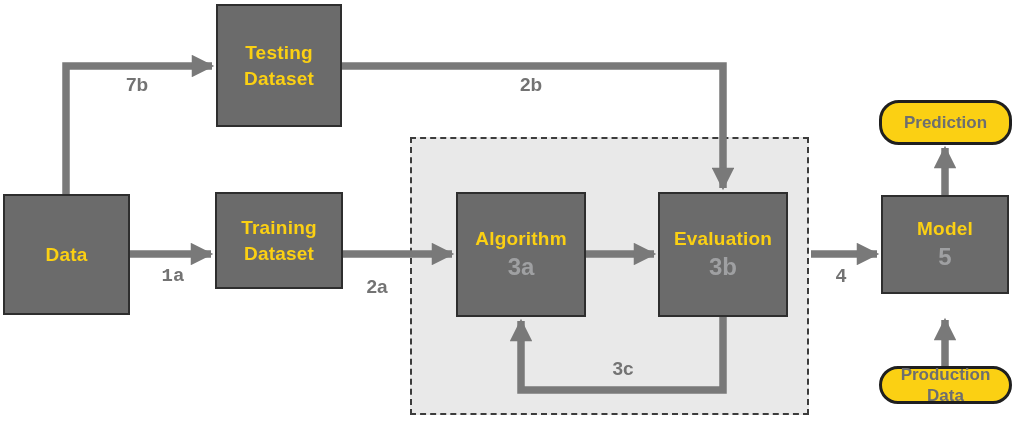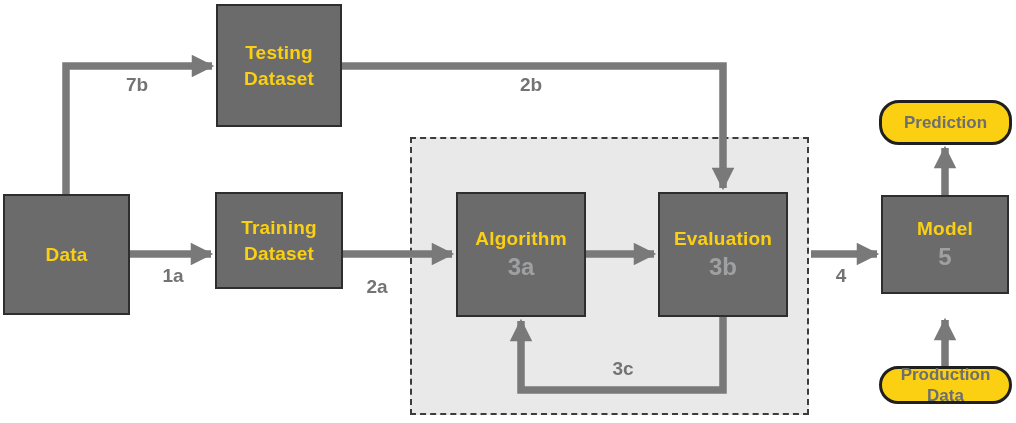--- a/index.html
+++ b/index.html
@@ -95,19 +95,19 @@
   <div class="terminal" style="left:879px;top:100px;width:133px;height:45px;">
     <span>Prediction</span>
   </div>
 
   <div class="terminal" style="left:879px;top:366px;width:133px;height:38px;">
     <span>Production</span>
     <span>Data</span>
   </div>
 
   <div class="edge-label" style="left:137px;top:74px;">7b</div>
-  <div class="edge-label" style="left:173px;top:265px;">1a</div>
+  <div class="edge-label" style="left:173px;top:265px;font-family:Liberation Mono, monospace;">1a</div>
   <div class="edge-label" style="left:377px;top:276px;">2a</div>
   <div class="edge-label" style="left:531px;top:74px;">2b</div>
   <div class="edge-label" style="left:623px;top:358px;">3c</div>
   <div class="edge-label" style="left:841px;top:265px;">4</div>
 
 </div>
 
 </body></html>

